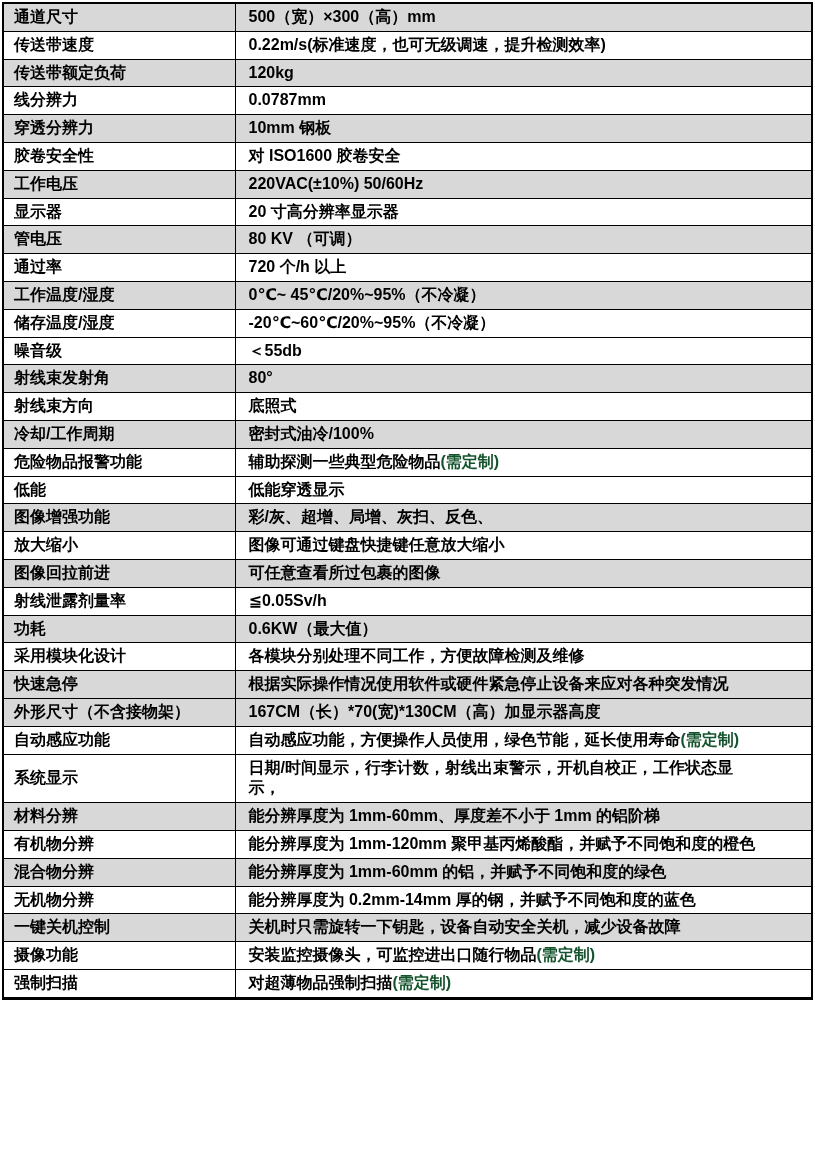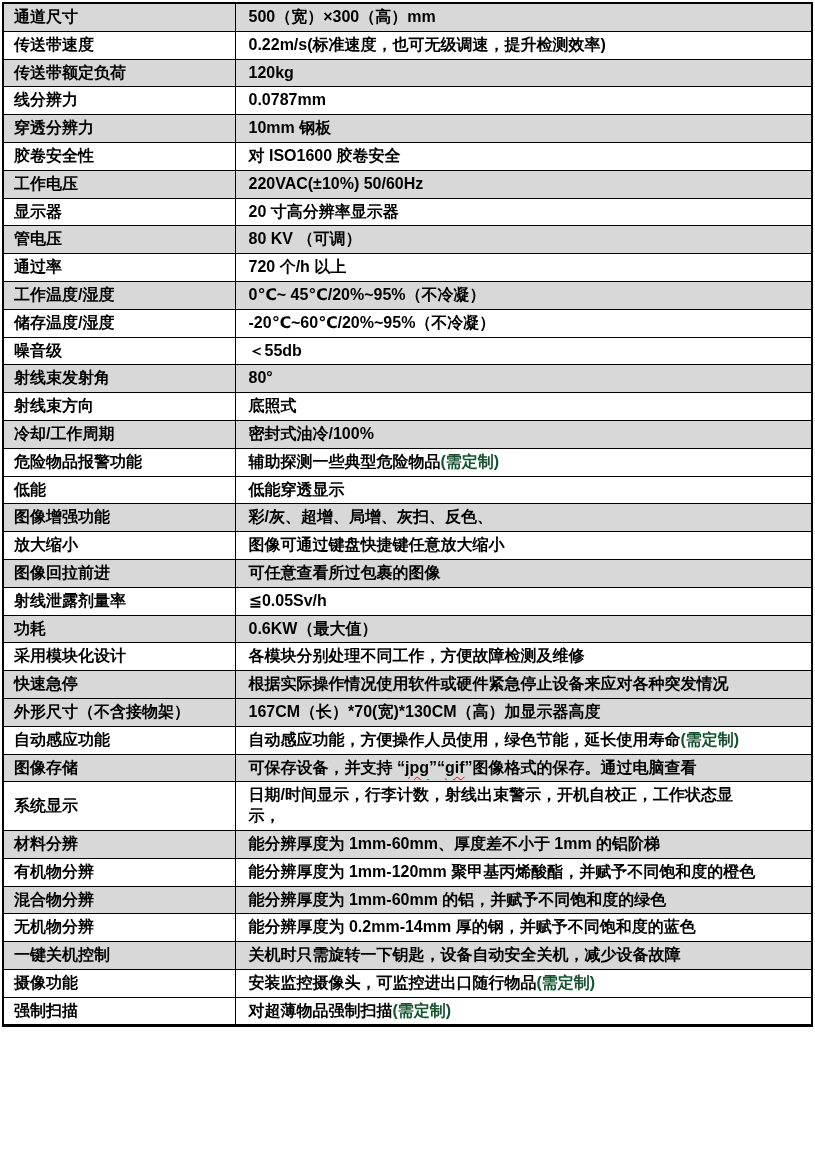--- a/index.html
+++ b/index.html
@@ -161,24 +161,20 @@
           <td class="value-cell"><span>根据实际操作情况使用软件或硬件紧急停止设备来应对各种突发情况</span></td>
         </tr>
         <tr class="shaded">
           <td class="label-cell">外形尺寸（不含接物架）</td>
           <td class="value-cell"><span>167CM（长）*70(宽)*130CM（高）加显示器高度</span></td>
         </tr>
         <tr>
           <td class="label-cell">自动感应功能</td>
           <td class="value-cell"><span>自动感应功能，方便操作人员使用，绿色节能，延长使用寿命</span><span class="red">(需定制)</span></td>
         </tr>
-        <tr class="shaded">
-          <td class="label-cell">图像存储</td>
-          <td class="value-cell"><span>可保存设备，并支持 “</span><span class="wavy">jpg</span><span>”“</span><span class="wavy">gif</span><span>”图像格式的保存。通过电脑查看</span></td>
-        </tr>
         <tr>
           <td class="label-cell">系统显示</td>
           <td class="value-cell"><span>日期/时间显示，行李计数，射线出束警示，开机自校正，工作状态显
 示，</span></td>
         </tr>
         <tr class="shaded">
           <td class="label-cell">材料分辨</td>
           <td class="value-cell"><span>能分辨厚度为 1mm-60mm、厚度差不小于 1mm 的铝阶梯</span></td>
         </tr>
         <tr>

